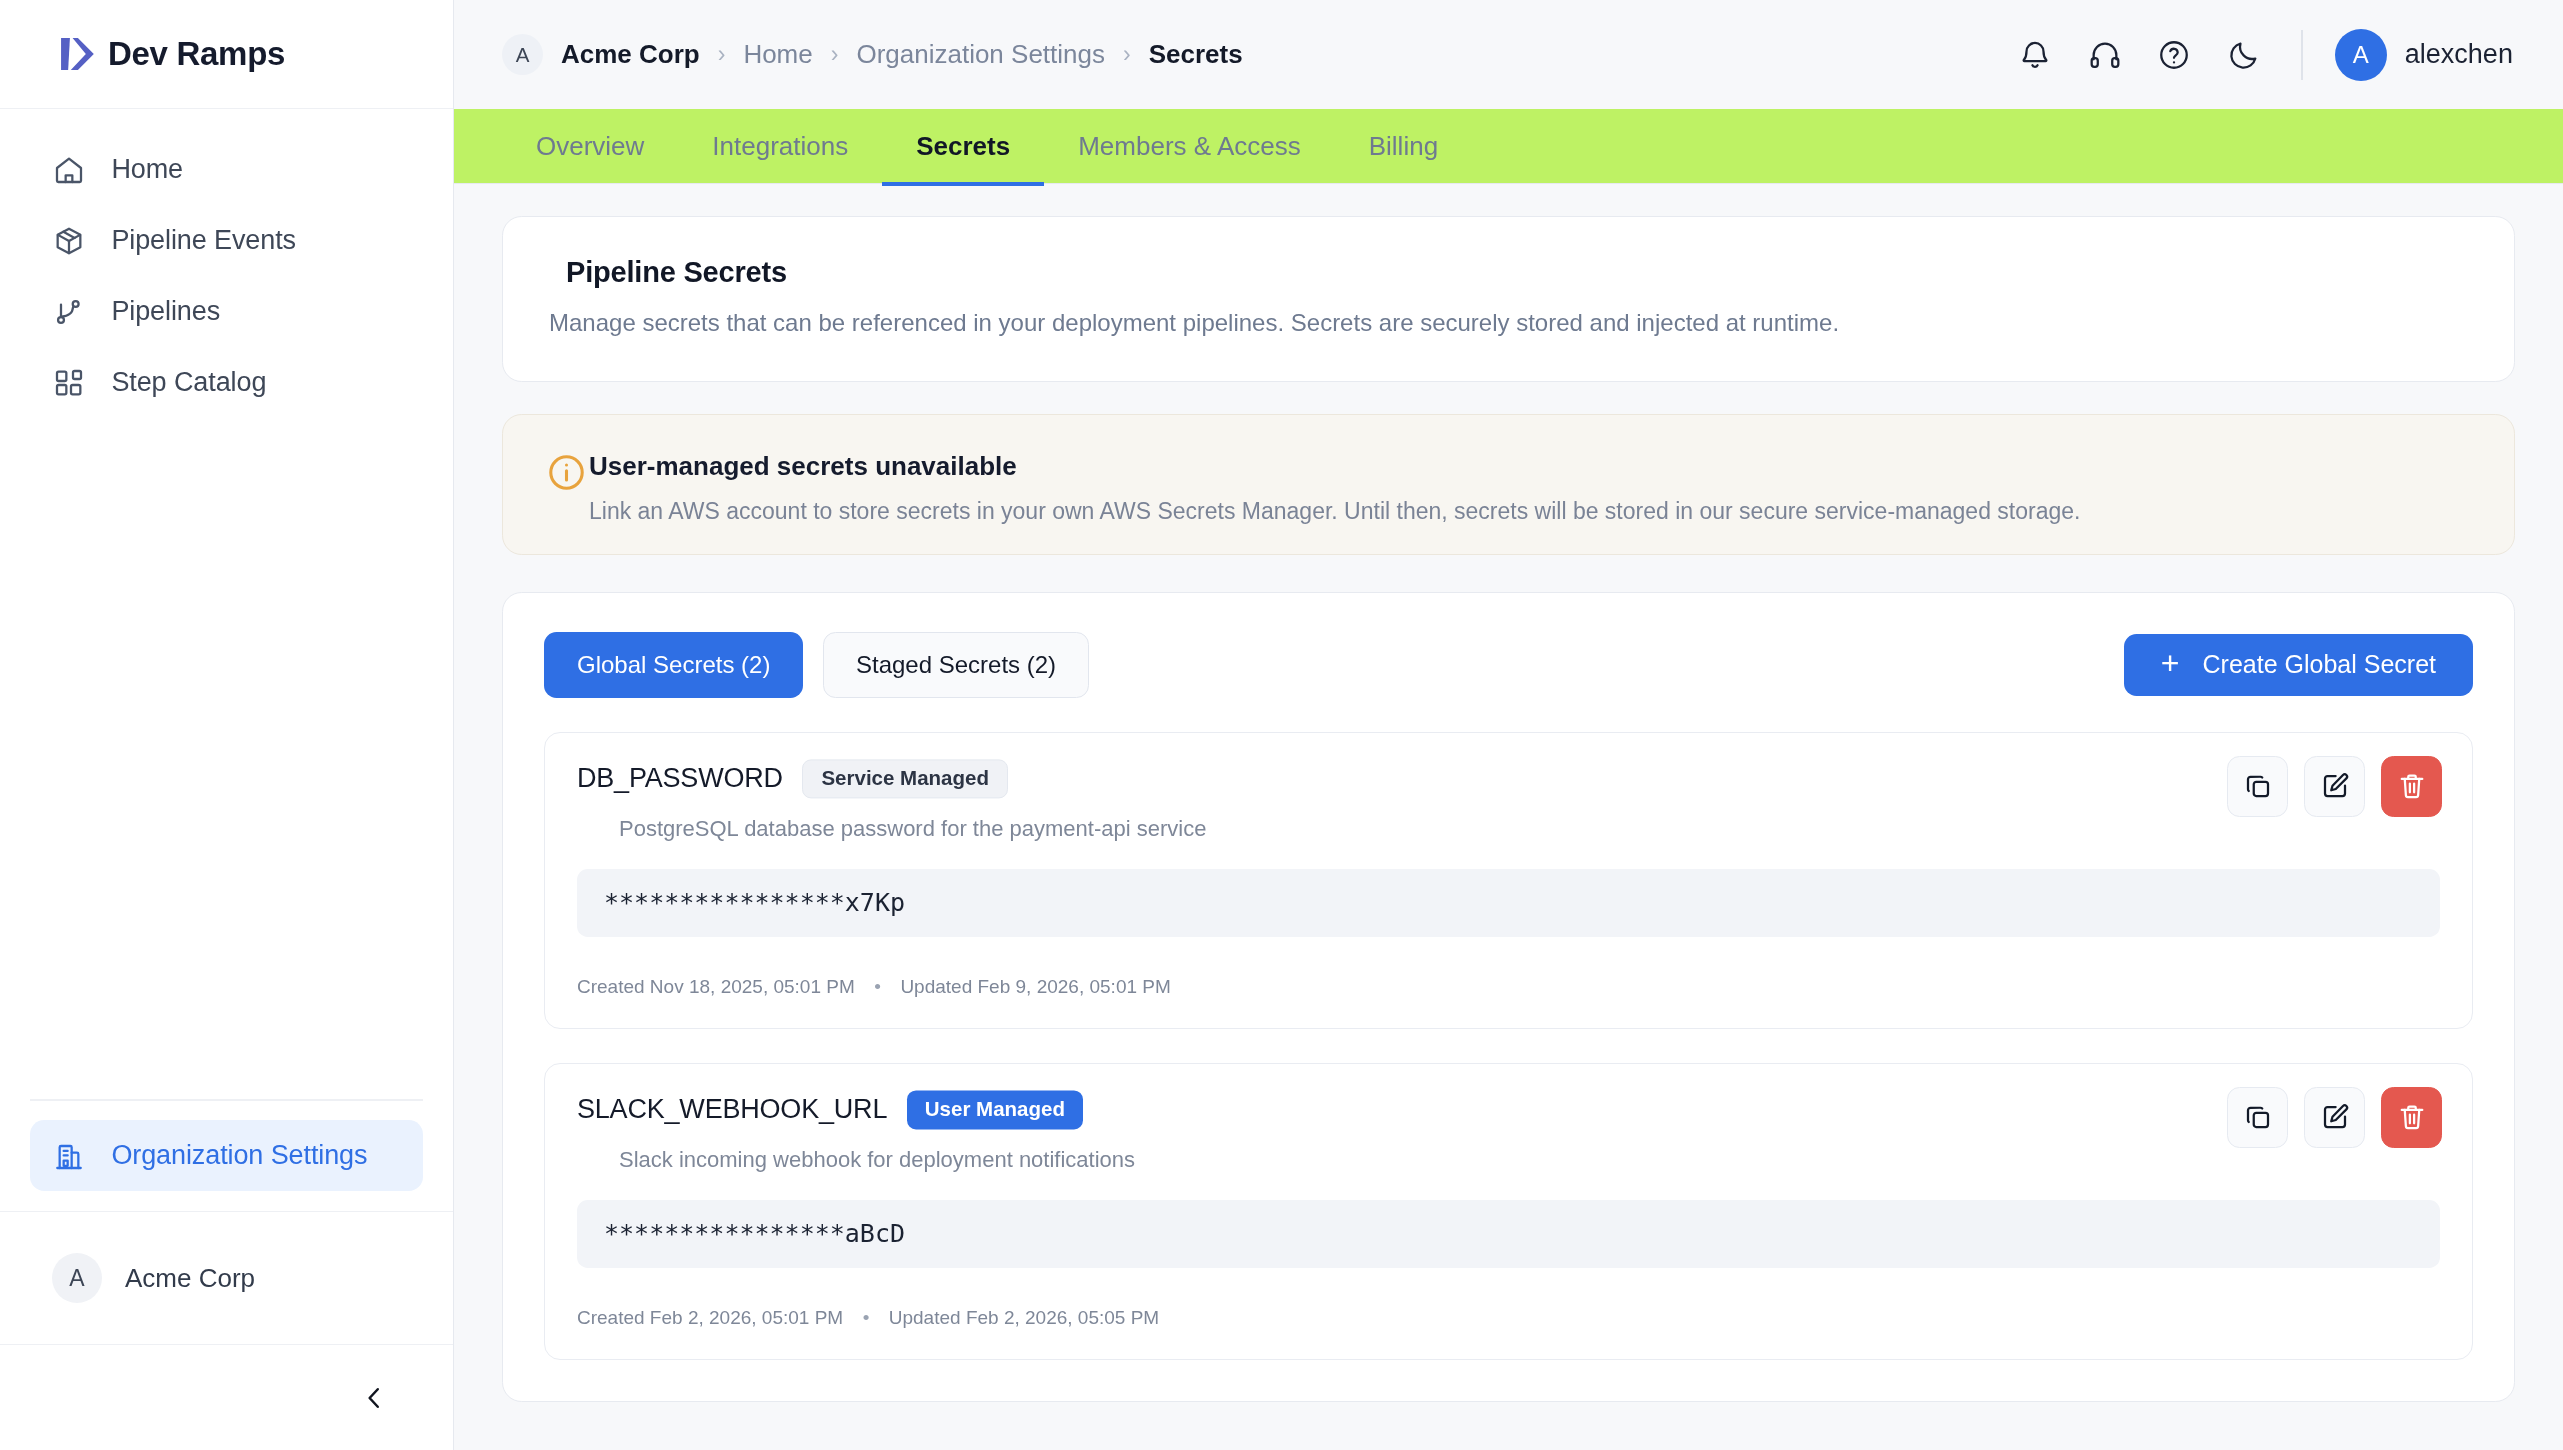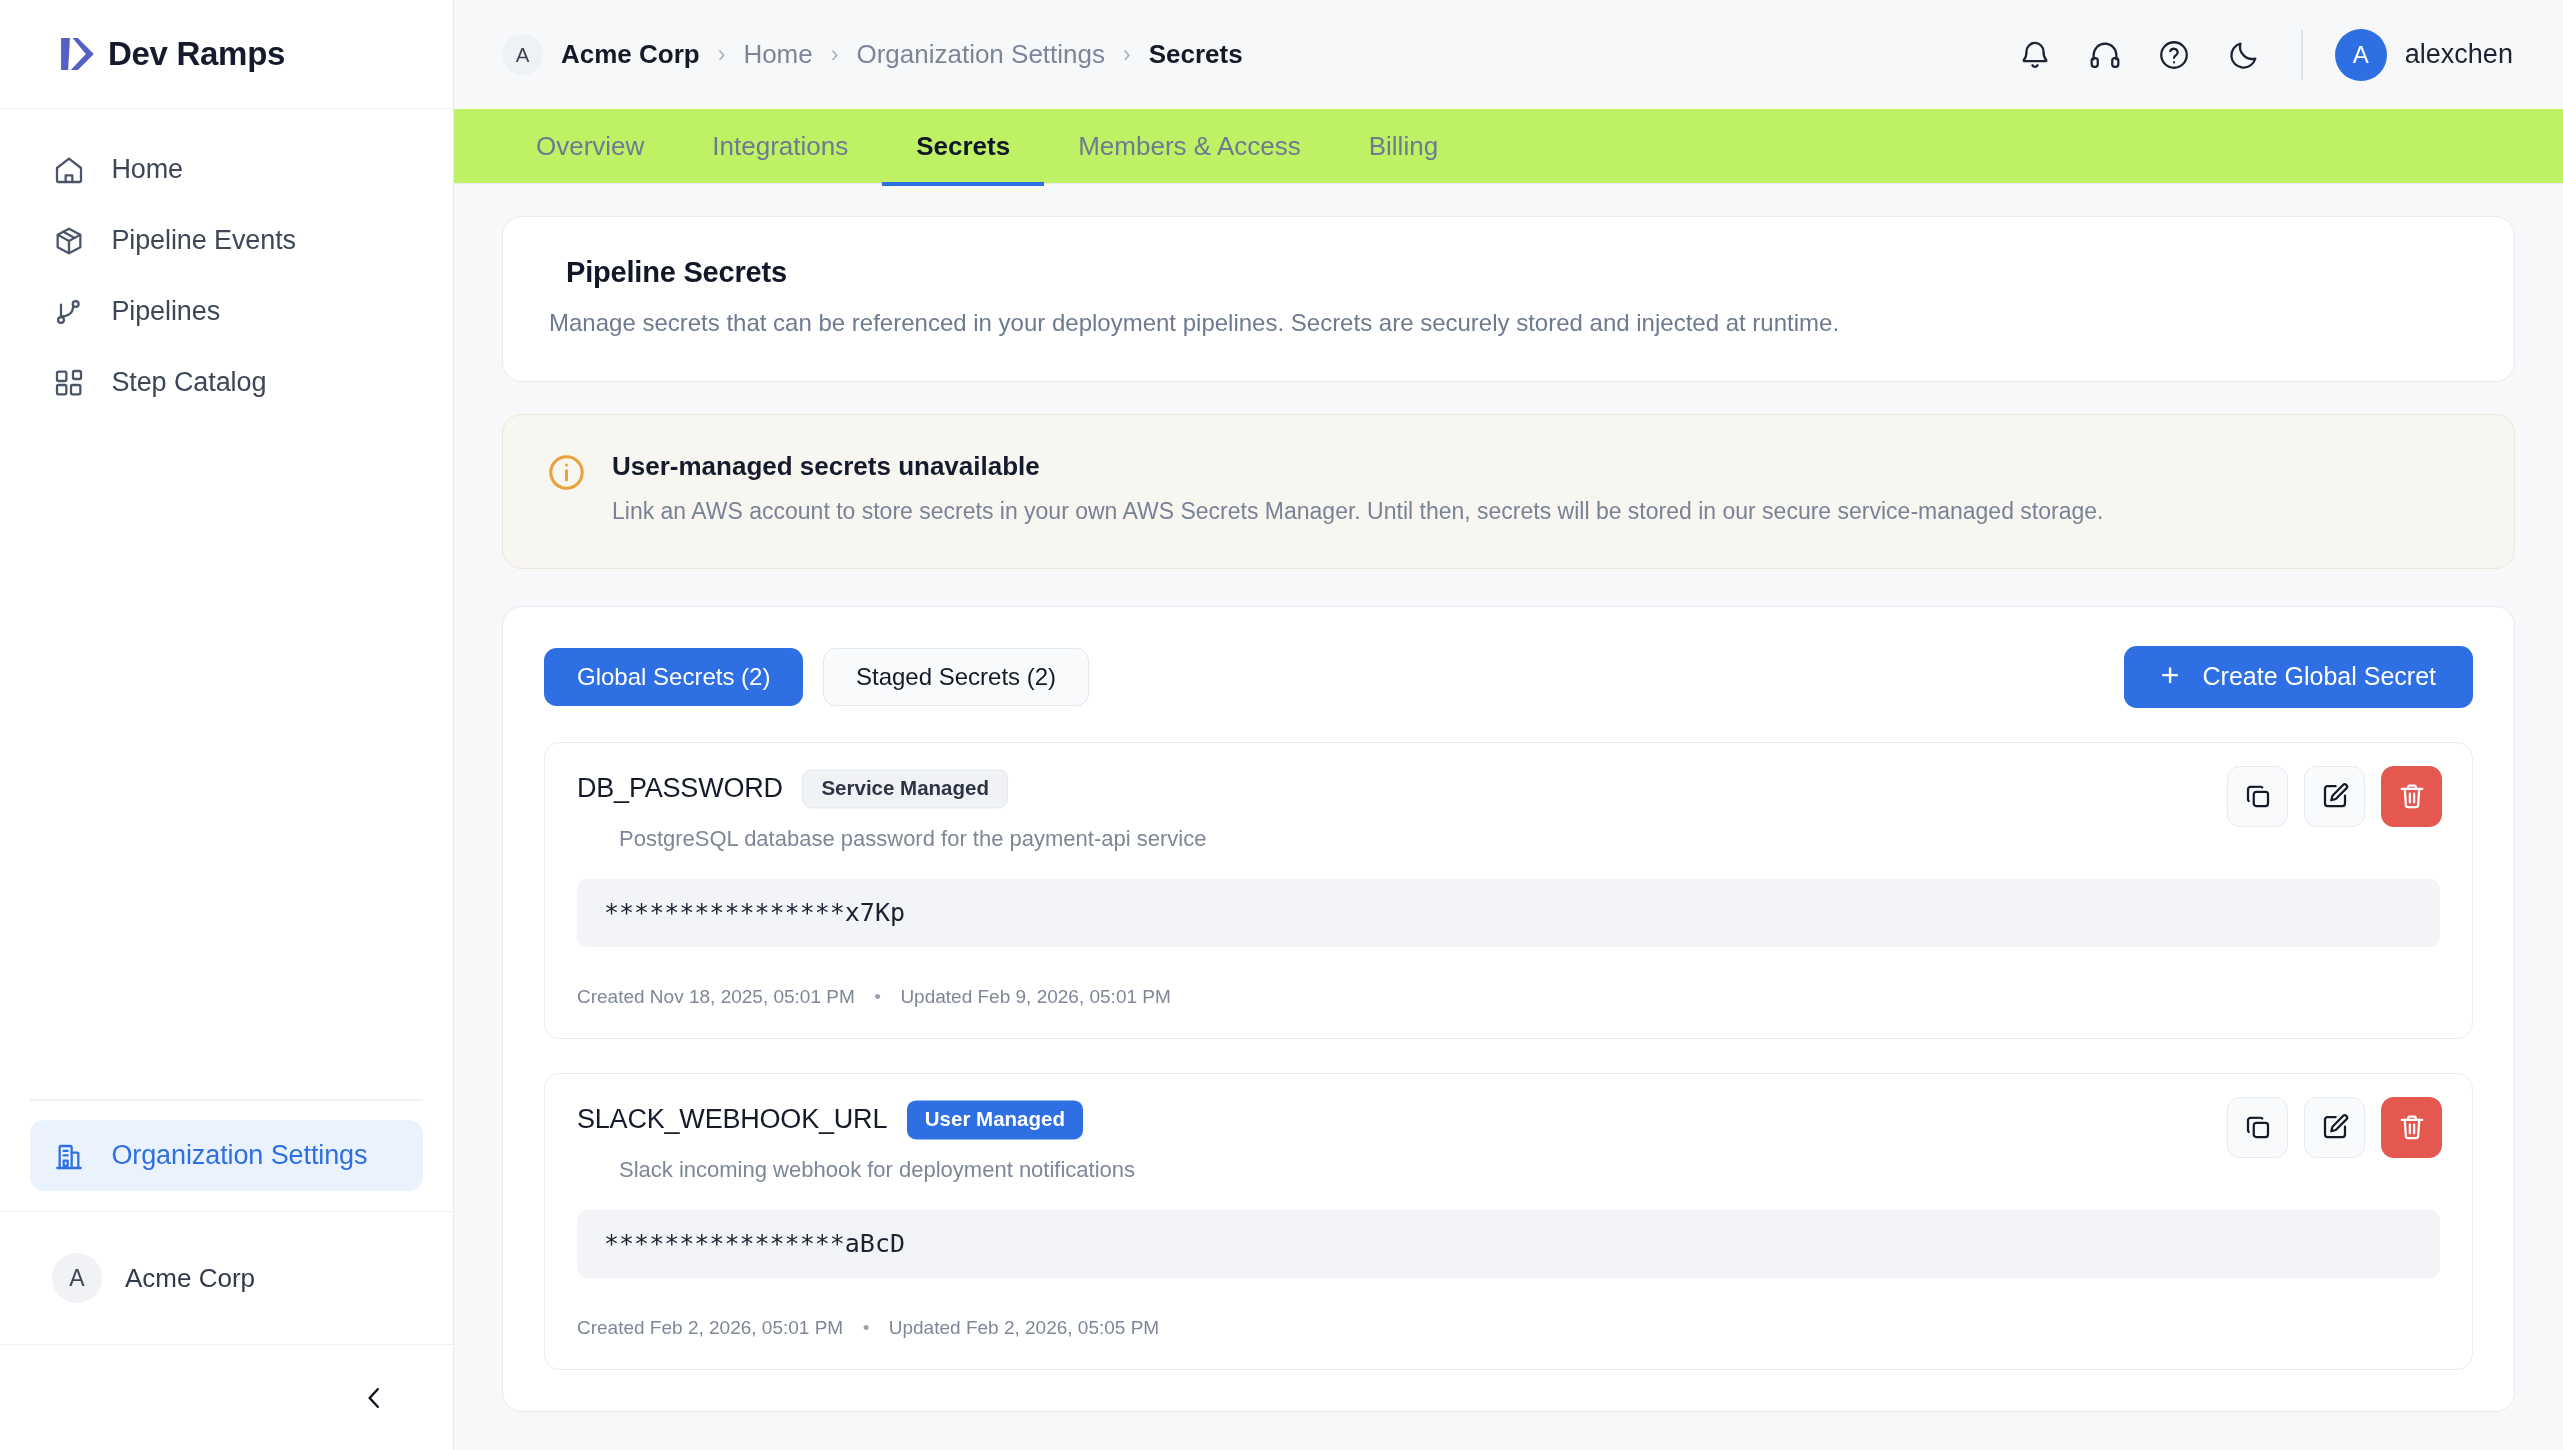--- a/index.html
+++ b/index.html
@@ -133,32 +133,32 @@
   }
   .hero { padding: 39px 46px 44px 46px; }
   .hero-title { font-size: 29px; font-weight: 700; color: #111726; letter-spacing:-0.2px;margin-left:17px; }
   .hero-desc { margin-top: 19.6px; font-size: 24px; color: #6e7a90; }
 
   .alert {
     margin-top: 32px;
     background: #f8f6f1;
     border: 1.8px solid #ece7dc;
     border-radius: 19.6px;
-    padding: 36px 43px 43px 43px;
-    display: flex; gap: 23px; align-items: flex-start;
+    padding: 36px 43px 29px 43px;
+    display: flex; align-items: flex-start;
   }
   .alert-icon { flex: 0 0 43px; width: 43px; height: 43px; color: #e8a33d; margin-top: 1.8px;}
   .alert-title { font-size: 26px; font-weight: 700; color: #151b2d; }
   .alert-desc { margin-top: 16px; font-size: 23px; color: #7a8396; }
 
   .panel { margin-top: 37px; padding: 39px 41px 41px 41px; }
   .panel-head { display: flex; align-items: center; }
   .seg { display: flex; gap: 19.6px; }
   .seg-btn {
-    height: 58px; padding: 0 32px; border-radius: 12.5px;
+    height: 66px; padding: 0 32px; border-radius: 12.5px;
     display: flex; align-items: center; justify-content: center;
     font-size: 24px; cursor: pointer;
     border: 1.8px solid transparent;
   }
   .seg-btn.on { background: #2f6fe4; color: #ffffff; font-weight: 500; }
   .seg-btn.off { background: #f9fafc; color: #141a29; border-color: #e2e6ee; }
   .panel-spacer { flex: 1 1 auto; }
   .btn-primary {
     height: 62px; padding: 0 37px; border-radius: 12.5px;
     background: #2f6fe4; color: #ffffff; font-size: 25px;

